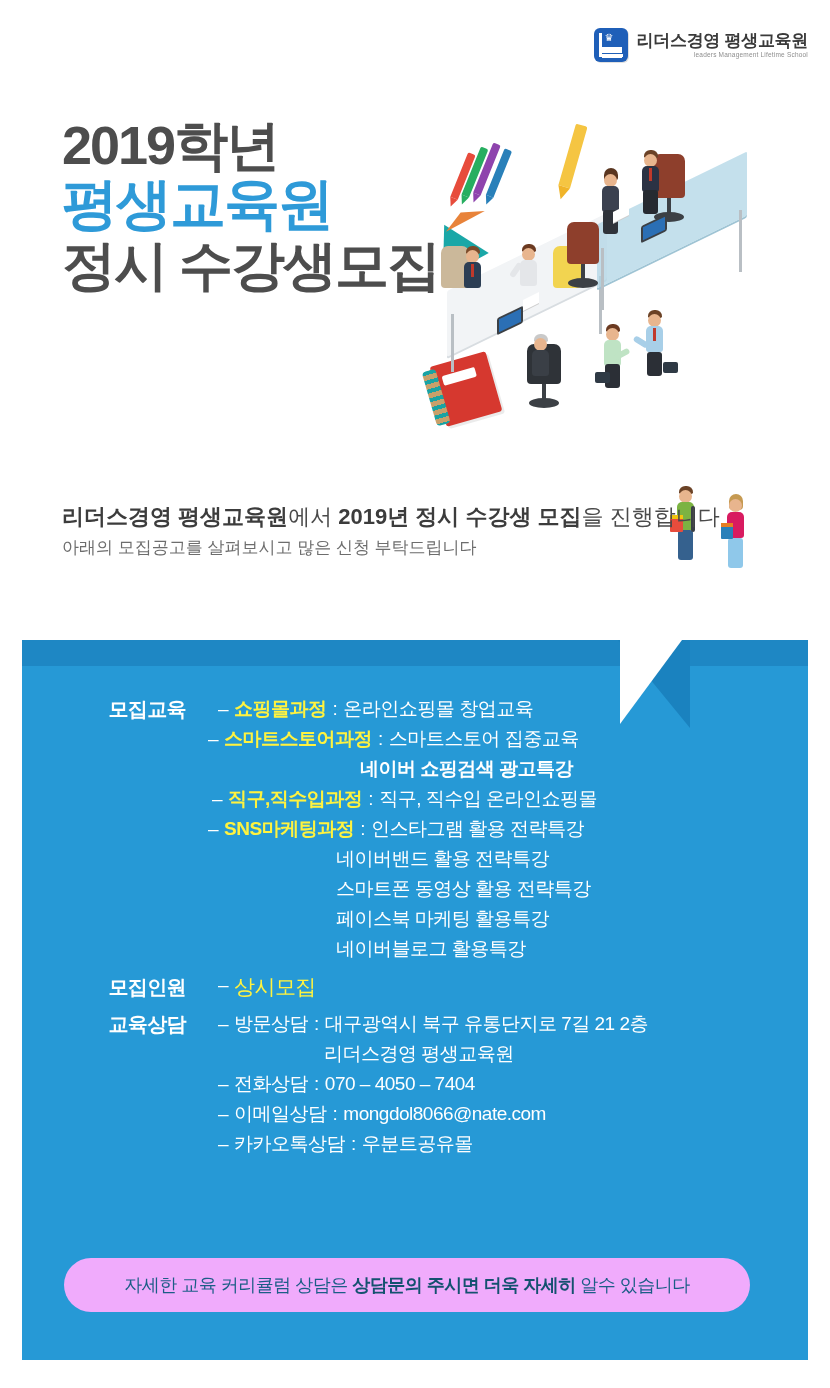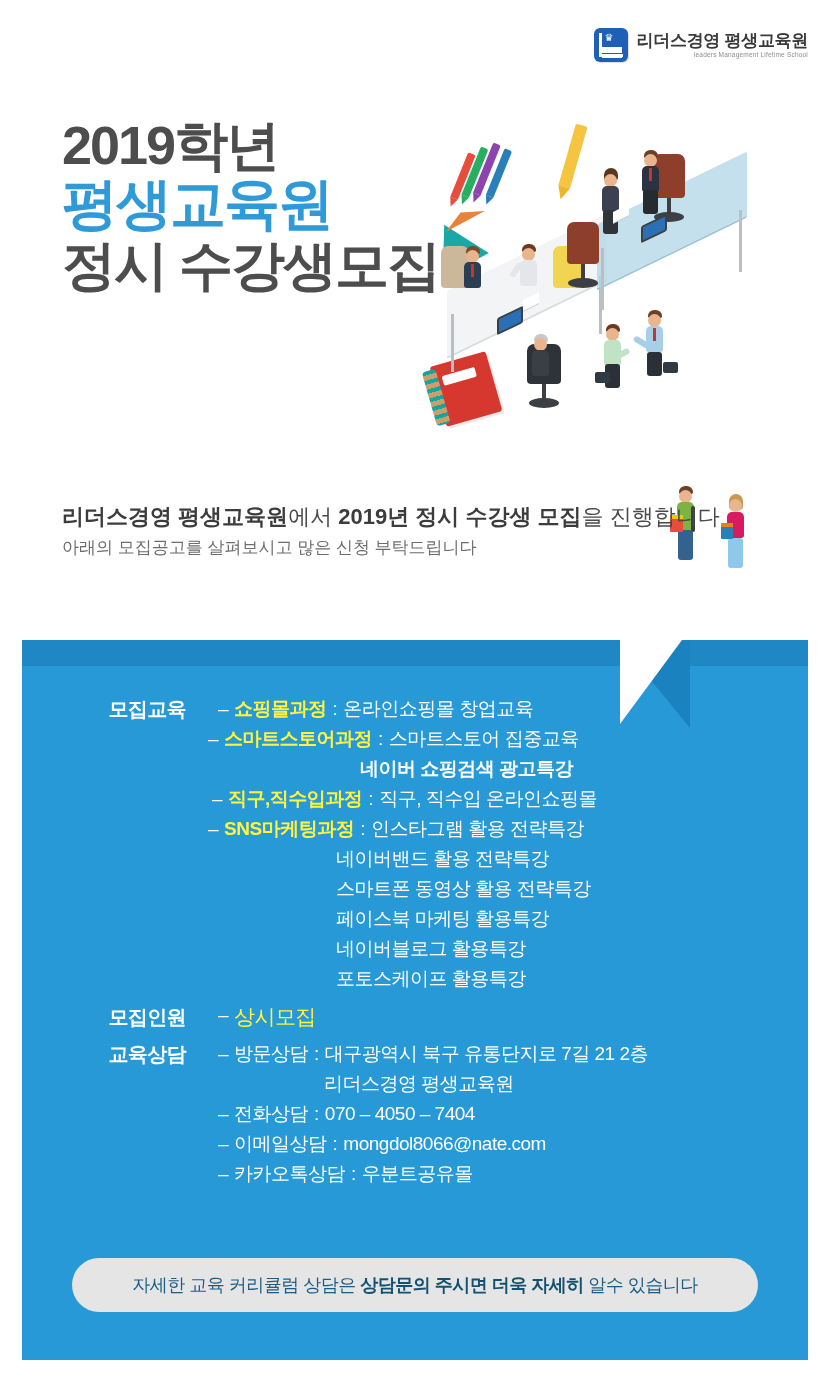--- a/index.html
+++ b/index.html
@@ -106,22 +106,22 @@
 
   .indent-a{ padding-left:152px;font-weight:bold; }
   .indent-b{ padding-left:128px; }
   .indent-c{ padding-left:116px; }
 
   .big-yellow{ color:#fff33f; font-weight:normal; font-size:21px; letter-spacing:-.6px; }
 
   .gap-top{ margin-top:22px;align-items:center; }
 
   
-  .pill{ position:absolute; left:50px; bottom:48px; width:686px; height:54px;
-         background:#e5e5e5; border-radius:27px; display:flex; align-items:center;
+  .pill{ position:absolute; left:42px; bottom:48px; width:686px; height:54px;
+         background:#f0abfc; border-radius:27px; display:flex; align-items:center;
          justify-content:center; }
   .pill span{ font-size:18px; color:#1b5d86; letter-spacing:-.5px; white-space:nowrap; }
   .pill b{ font-weight:bold; color:#14516f; }
 </style>
 </head>
 <body>
 
 <div class="header">
   <div class="logo-mark">
     <div class="inner"></div>
@@ -318,21 +318,20 @@
         <div class="item align-4">
           <span class="dash">–</span>
           <span class="course">SNS마케팅과정</span>
           <span class="colon">:</span>
           <span>인스타그램 활용 전략특강</span>
         </div>
         <div class="sub indent-b">네이버밴드 활용 전략특강</div>
         <div class="sub indent-b">스마트폰 동영상 활용 전략특강</div>
         <div class="sub indent-b">페이스북 마케팅 활용특강</div>
         <div class="sub indent-b">네이버블로그 활용특강</div>
-        <div class="sub indent-b">포토스케이프 활용특강</div>
       </div>
     </div>
 
     <div class="row gap-top">
       <div class="rowlabel">모집인원</div>
       <div class="rowbody">
         <div class="item align-1">
           <span class="dash">–</span>
           <span class="big-yellow">상시모집</span>
         </div>

